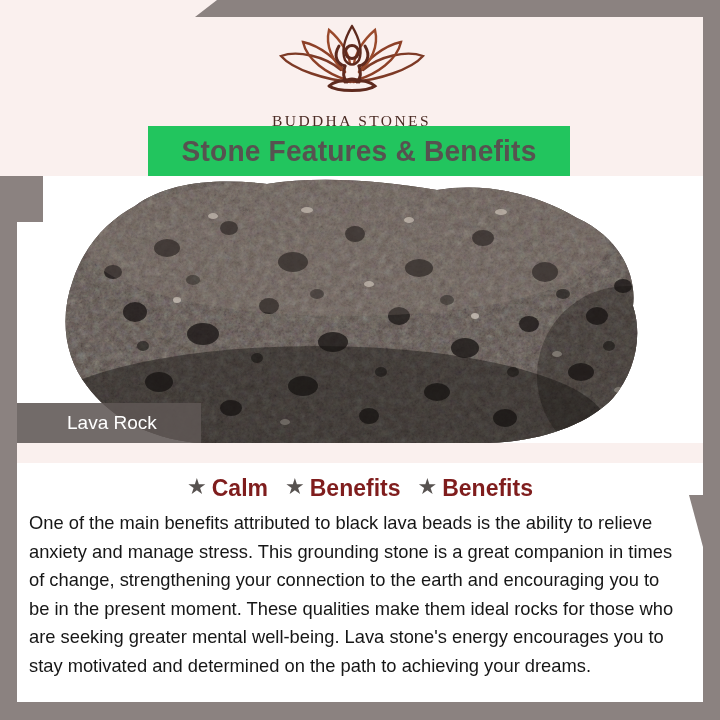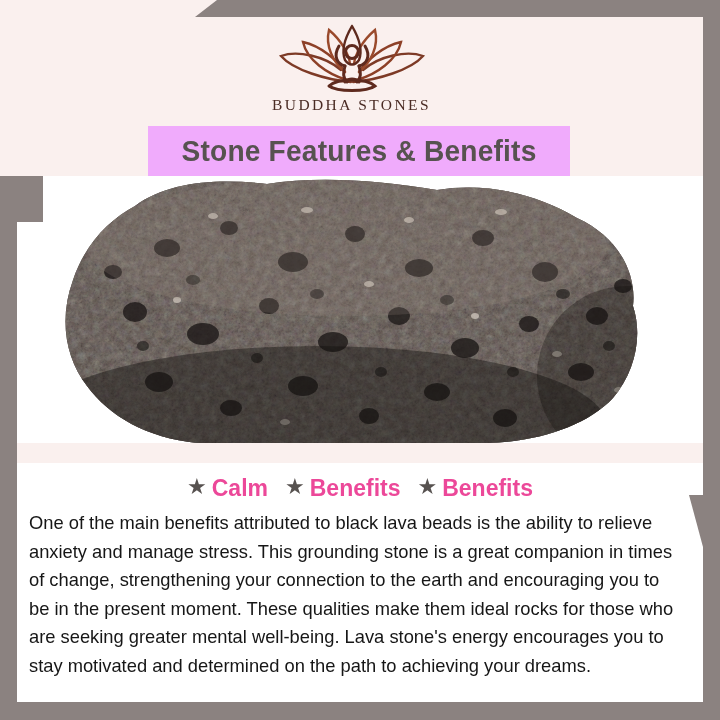--- a/index.html
+++ b/index.html
@@ -48,36 +48,36 @@
     left: 0;
     top: 20px;
     width: 703px;
     text-align: center;
   }
   .logo-mark {
     display: block;
     margin: 0 auto;
   }
   .logo-text {
-    margin-top: 2px;
+    margin-top: 18px;
     font-family: "Liberation Serif", serif;
     font-size: 15.5px;
     letter-spacing: 2.4px;
     color: #4a2b24;
     font-weight: 400;
   }
 
   
   .title-banner {
     position: absolute;
     left: 148px;
     top: 126px;
     width: 422px;
     height: 50px;
-    background: #f0abfc;
+    background: #22c55e;
     display: flex;
     align-items: center;
     justify-content: center;
   }
   .title-text {
     font-family: "Liberation Sans Narrow", "Liberation Sans", sans-serif;
     font-size: 29px;
     font-weight: bold;
     color: #575250;
     letter-spacing: 0.2px;
@@ -177,21 +177,21 @@
     font-size: 22px;
     color: #575250;
     line-height: 1;
     position: relative;
     top: -1px;
   }
   .benefit-label {
     font-family: "Liberation Sans Narrow", "Liberation Sans", sans-serif;
     font-size: 23px;
     font-weight: bold;
-    color: #ec4899;
+    color: #7f1d1d;
     white-space: nowrap;
   }
 
   .description {
     margin: 2px 12px 0 12px;
     font-family: "Liberation Sans Narrow", "Liberation Sans", sans-serif;
     font-size: 18.6px;
     line-height: 28.5px;
     color: #161616;
     text-align: left;
@@ -335,20 +335,23 @@
         </g>
 
         <ellipse cx="330" cy="70" rx="260" ry="70" fill="#9a8e82" opacity="0.20"></ellipse>
         <ellipse cx="300" cy="250" rx="290" ry="80" fill="#15110f" opacity="0.45"></ellipse>
         <ellipse cx="610" cy="200" rx="90" ry="90" fill="#15110f" opacity="0.35"></ellipse>
       </g>
     </svg>
     <div class="photo-left-accent"></div>
   </div>
 
+  <div class="caption-band">
+    <span class="caption-text">Lava Rock</span>
+  </div>
 
   <div class="divider"></div>
 
   <div class="content">
     <div class="content-right-accent"></div>
 
     <div class="benefits">
       <div class="benefit">
         <span class="star">★</span>
         <span class="benefit-label">Calm</span>

